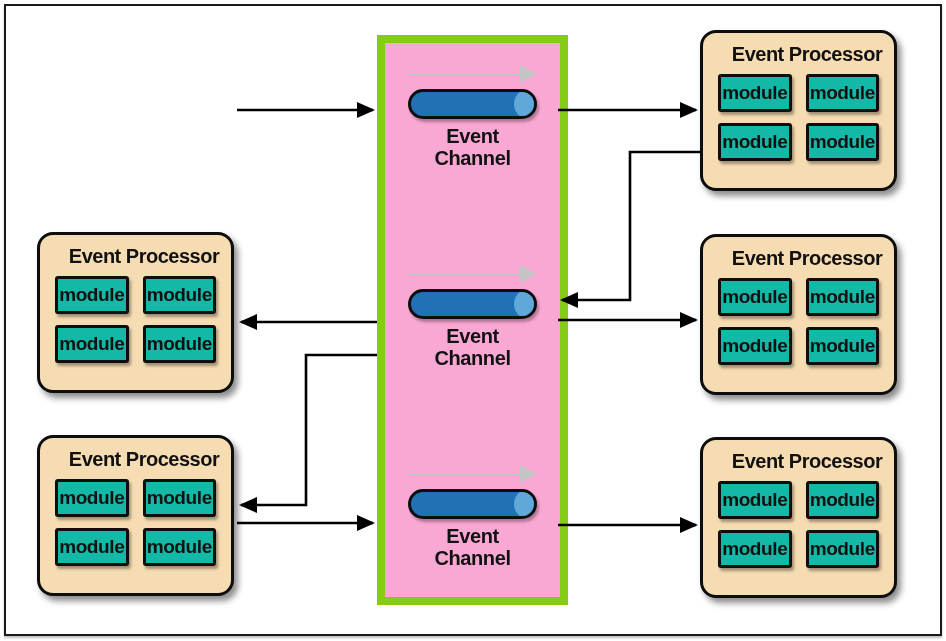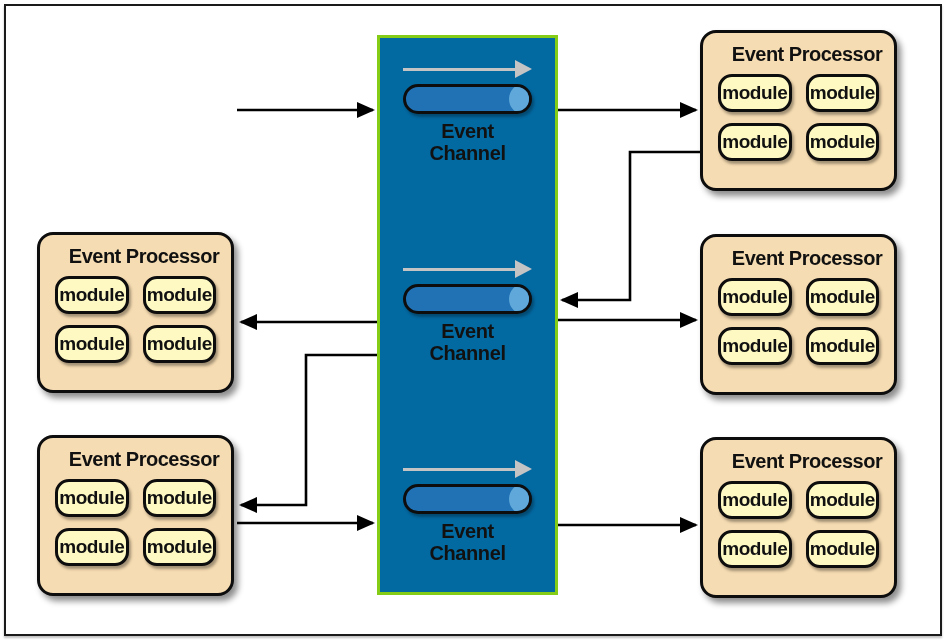--- a/index.html
+++ b/index.html
@@ -46,22 +46,22 @@
     font-size: 20px;
     font-weight: 700;
     letter-spacing: -0.3px;
     z-index: 2;
   }
   
   .channel-box {
     position: absolute;
     left: 377px; top: 35px;
     width: 175px; height: 554px;
-    background: #0369a1;
-    border: 3px solid #84cc16;
+    background: #f9a8d4;
+    border: 8px solid #84cc16;
     z-index: 2;
   }
   .channel-group {
     position: absolute;
     left: 23px;
     width: 129px;
   }
   .channel-group.g0 { top: 22px; }
   .channel-group.g1 { top: 222px; }
   .channel-group.g2 { top: 422px; }
@@ -132,23 +132,23 @@
   .pgrid {
     margin-top: 8px;
     display: grid;
     grid-template-columns: 1fr 1fr;
     column-gap: 14px;
     row-gap: 11px;
     padding: 0 15px;
   }
   .module {
     height: 32px;
-    background: #fef9c3;
-    border: 3px solid #0d0d0d;
-    border-radius: 14px;
+    background: #14b8a6;
+    border: 3px solid #0d0d0d;
+    border-radius: 3px;
     box-shadow: 2px 3px 3px rgba(0,0,0,0.35);
     display: flex; align-items: center; justify-content: center;
     font-size: 19px;
     font-weight: 700;
     letter-spacing: -0.4px;
     color: #111111;
   }
 </style>
 </head>
 <body>

